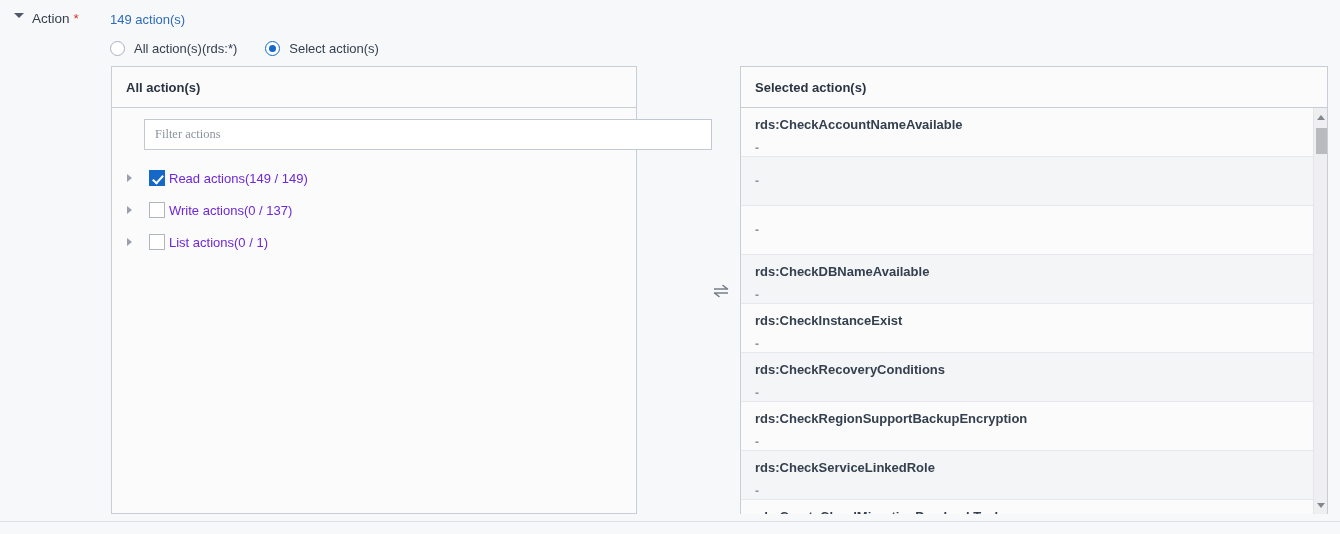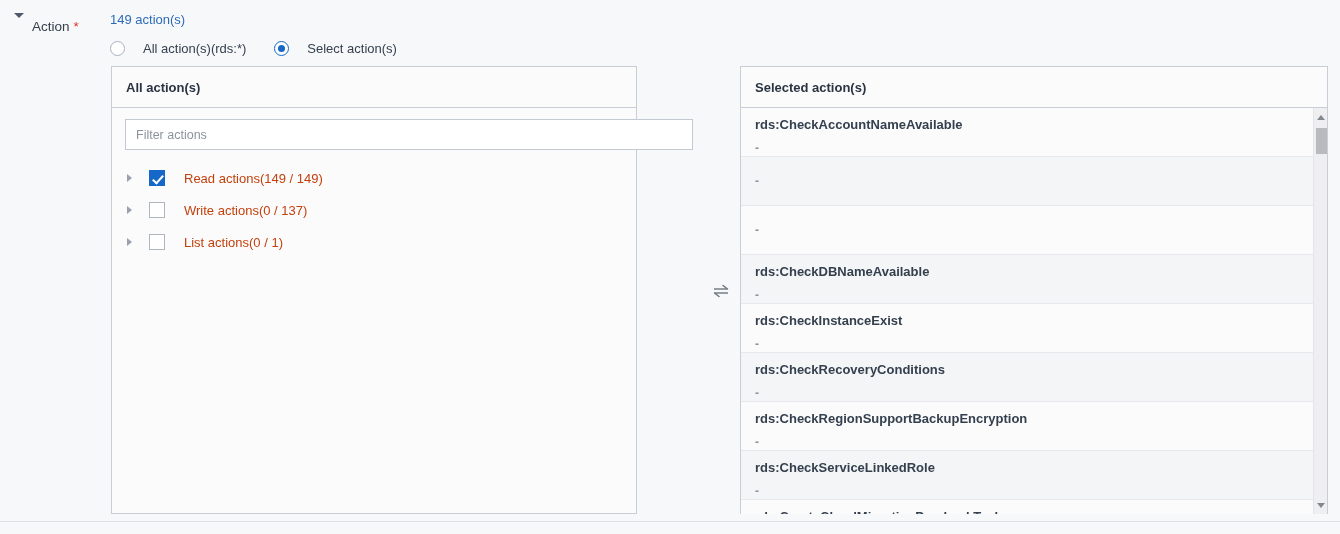--- a/index.html
+++ b/index.html
@@ -18,21 +18,21 @@
   .action-header { position: absolute; left: 0; top: 0; width: 1340px; height: 36px; }
   .collapse-caret {
     position: absolute; left: 14px; top: 13px;
     width: 0; height: 0;
     border-left: 5px solid transparent;
     border-right: 5px solid transparent;
     border-top: 5px solid #505a6b;
     cursor: pointer;
   }
   .action-label {
-    position: absolute; left: 32px; top: 19px;
+    position: absolute; left: 32px; top: 11px;
     font-size: 13.5px; color: #35404f;
   }
   .req-star { color: #d93026; margin-left: 4px; font-size: 13.5px; }
   .action-count {
     position: absolute; left: 110px; top: 12px;
     font-size: 13px; color: #2d6cb8; cursor: pointer; text-align: center;
   }
 
   
   .radio-row { position: absolute; left: 110px; top: 38px; height: 20px; display: flex; align-items: center; }
@@ -41,21 +41,21 @@
     width: 15px; height: 15px; border-radius: 50%;
     border: 1.4px solid #a9b1bd; background: #fff;
     position: relative; flex: 0 0 auto;
   }
   .radio-item.checked .radio-mark { border-color: #1668c8; border-width: 1.5px; }
   .radio-item.checked .radio-mark::after {
     content: ""; position: absolute; left: 50%; top: 50%;
     width: 7px; height: 7px; margin: -3.5px 0 0 -3.5px;
     border-radius: 50%; background: #1668c8;
   }
-  .radio-text { margin-left: 18px; font-size: 13px; color: #35404f; white-space: nowrap; }
+  .radio-text { margin-left: 9px; font-size: 13px; color: #35404f; white-space: nowrap; }
 
   
   .panel {
     position: absolute; top: 66px; height: 448px;
     background: #fff; border: 1px solid #c8cdd6;
   }
   .panel-left { left: 111px; width: 526px; background:#fbfbfc; }
   .panel-right { left: 740px; width: 588px; background:#0f172a; }
   .panel-head {
     height: 41px; border-bottom: 1px solid #c8cdd6;
@@ -63,21 +63,21 @@
     display: flex; align-items: center; padding-left: 14px;
   }
   .panel-head-title { font-size: 13px; font-weight: bold; color: #2b3442; }
 
   
   .left-body { padding: 11px 13px 0 13px; }
   .filter-input {
     display: block; width: 568px; height: 31px;
     border: 1px solid #c3c9d2; background: #fff;
     padding: 0 10px; font-size: 12.5px; color: #a16207;
-    font-family: Liberation Sans, sans-serif; outline: none;
+    font-family: Liberation Serif, serif; outline: none; margin-left: 19px;
   }
   .filter-input::placeholder { color: #8d939d; }
 
   .tree { margin-top: 12px; }
   .tree-row { display: flex; align-items: center; height: 32px; padding-left: 2px; }
   .tree-caret {
     width: 14px; flex: 0 0 14px; display:flex; align-items:center; justify-content:flex-start;
     cursor: pointer;
   }
   .tree-caret i {
@@ -90,21 +90,21 @@
     width: 16px; height: 16px; flex: 0 0 16px;
     border: 1.3px solid #b0b6c0; background: #fff;
     position: relative; cursor: pointer; margin-left: 8px;
   }
   .cbox.checked { background: #1668c8; border-color: #1668c8; }
   .cbox.checked::after {
     content: ""; position: absolute; left: 5px; top: 1.5px;
     width: 4px; height: 9px; border: solid #fff;
     border-width: 0 2px 2px 0; transform: rotate(42deg);
   }
-  .tree-label { margin-left: 19px; font-size: 13px; color: #c2410c; white-space: nowrap; }
+  .tree-label { margin-left: 4px; font-size: 13px; color: #6d28d9; white-space: nowrap; }
 
   
   .swap-btn {
     position: absolute; left: 707px; top: 278px;
     width: 28px; height: 26px;
     display: flex; align-items: center; justify-content: center;
     cursor: pointer; background: transparent; border: none;
   }
 
   

